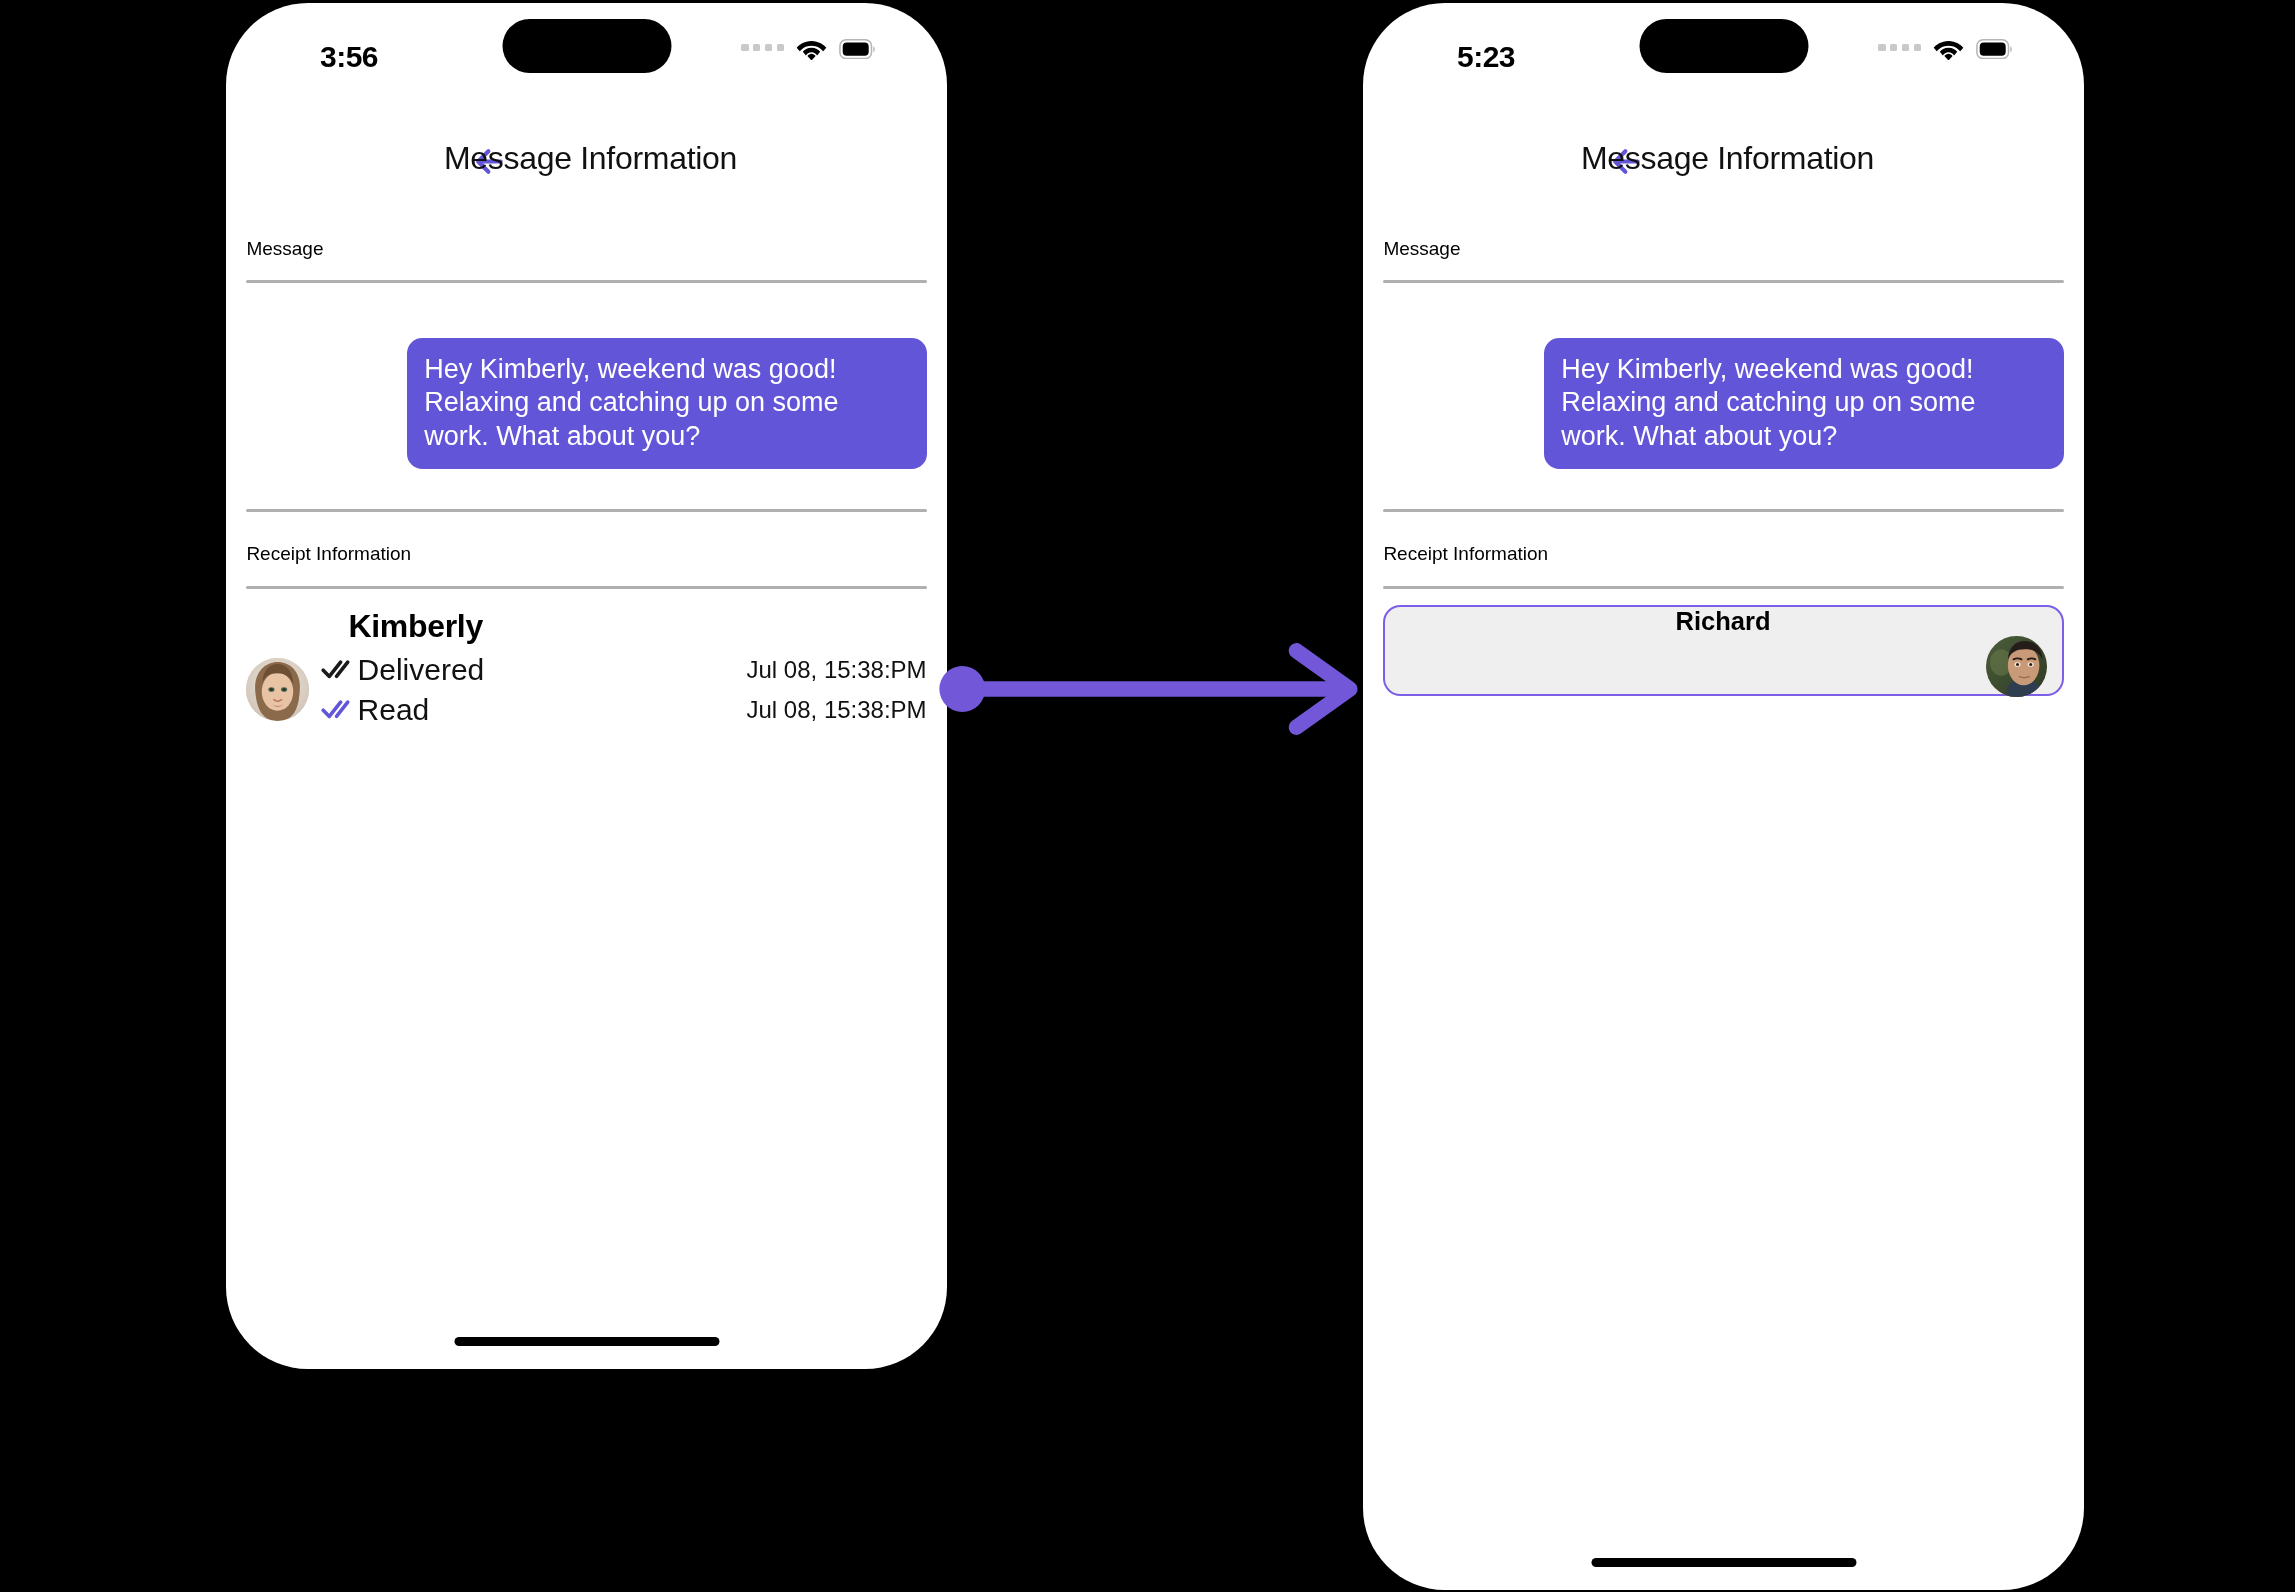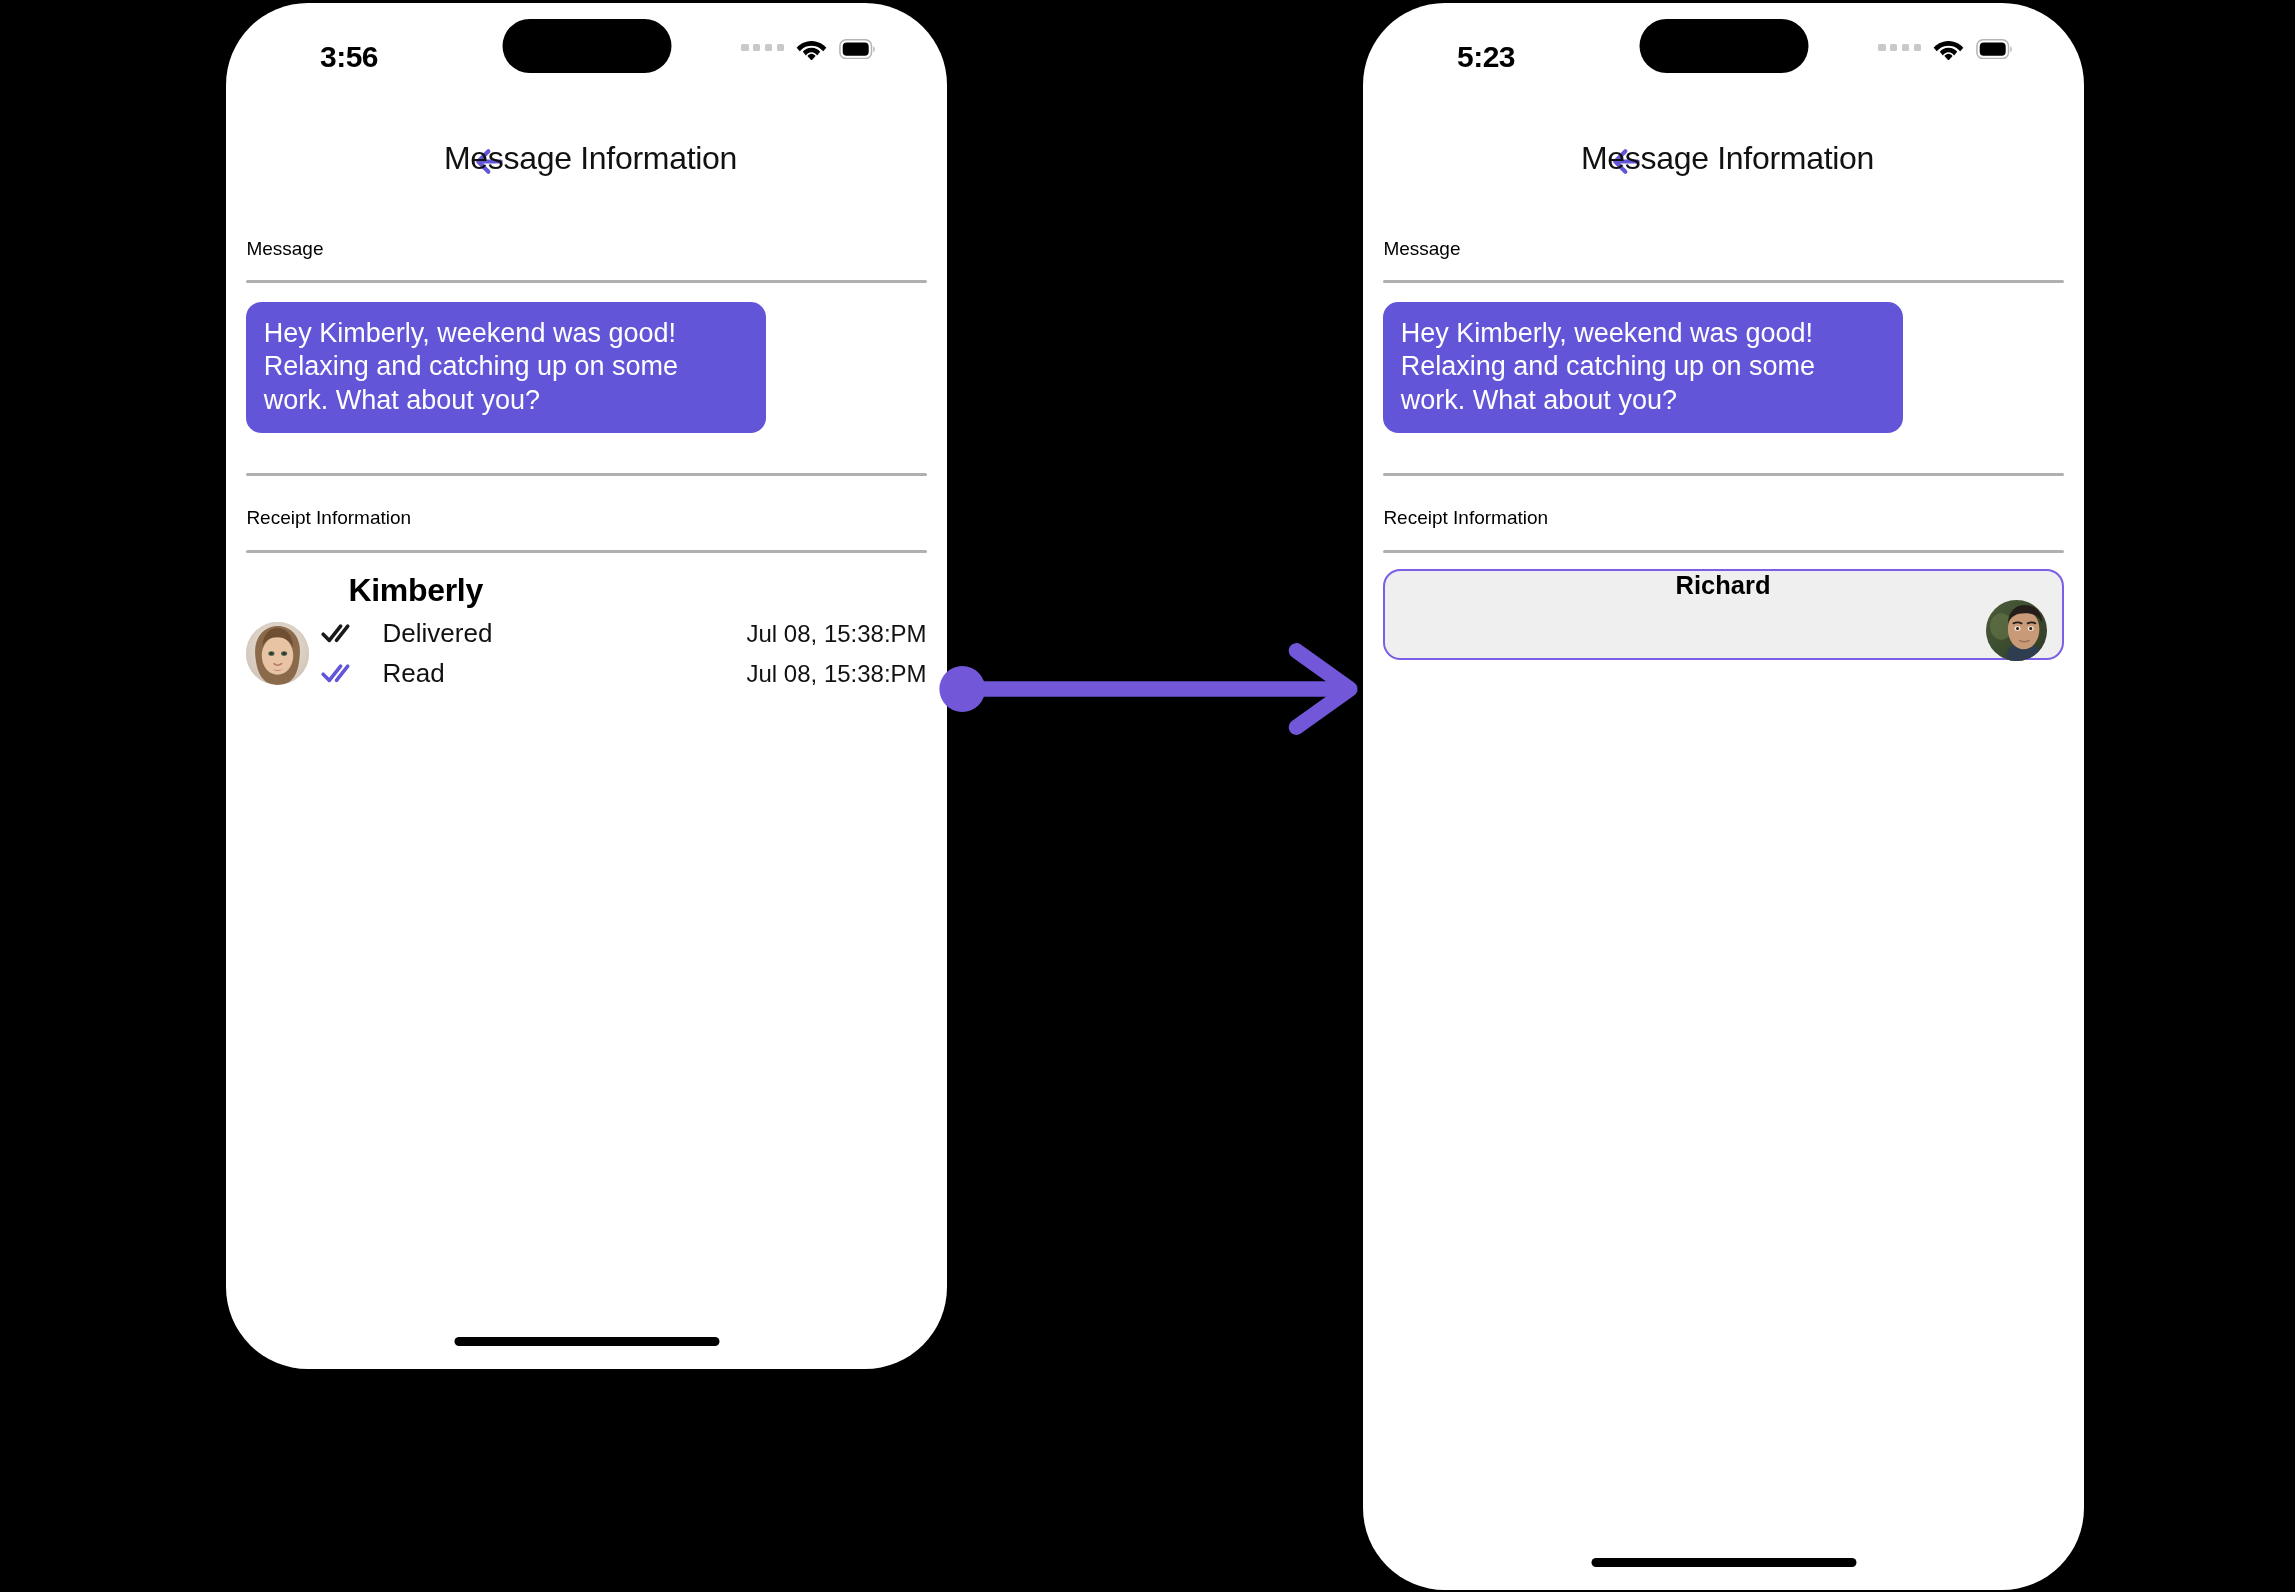--- a/index.html
+++ b/index.html
@@ -115,21 +115,23 @@
   .divider {
     height: 3.1px;
     background: #b0b0b0;
     margin: 20.4px 20.4px 0 20.4px;
     border-radius: 1.5px;
   }
 
   
   .bubble-row {
     display: flex;
+    justify-content: flex-end;
     padding: 19.4px 20.4px 19.4px 20.4px;
+    margin-top: 36px;
   }
   .bubble {
     background: #6355d8;
     border-radius: 15.3px;
     padding: 14.3px 17.4px 16.3px 17.4px;
     max-width: 485px;
     color: #ffffff;
     font-size: 27px;
     line-height: 1.24;
     font-weight: 400;
@@ -168,22 +170,22 @@
     margin-left: 11.2px;
   }
   .receipt-line {
     display: flex;
     align-items: center;
     height: 40px;
   }
   .check-icon { width: 31px; height: 22.5px; flex: 0 0 31px; }
   .check-icon svg { width: 31px; height: 22.5px; display: block; }
   .receipt-status {
-    margin-left: 31px;
-    font-size: 26px;
+    margin-left: 6px;
+    font-size: 30px;
     color: #111;
     font-weight: 400;
   }
   .receipt-time {
     margin-left: auto;
     font-size: 24px;
     color: #111;
     font-weight: 400;
     white-space: nowrap;
   }

